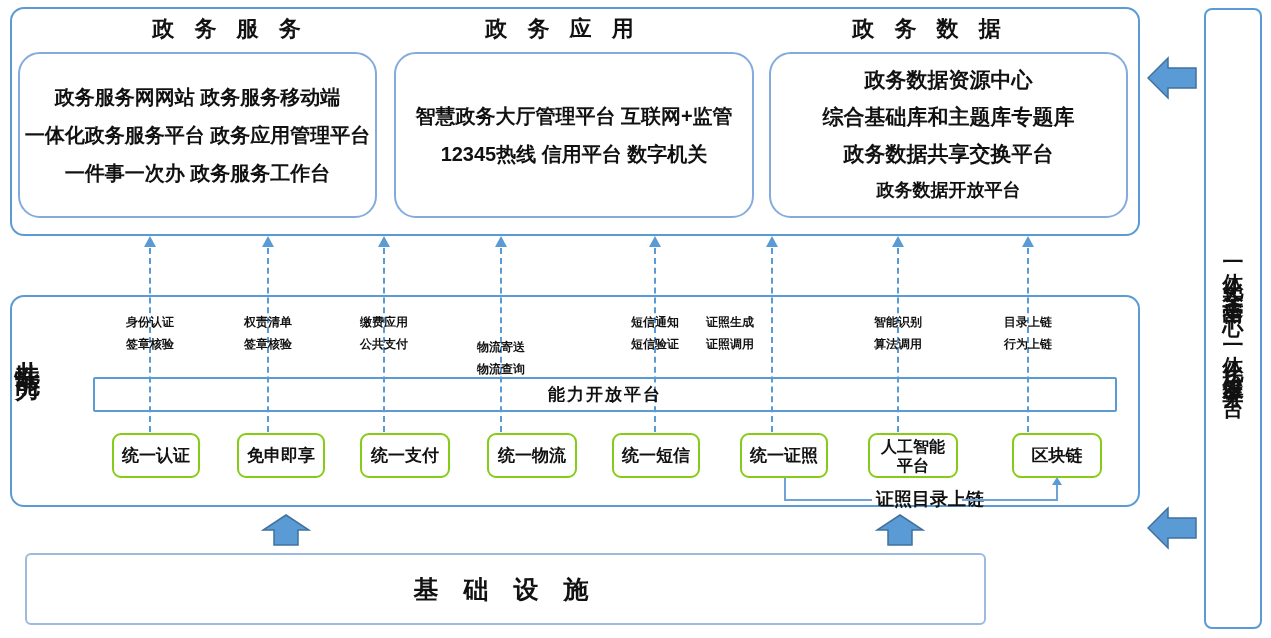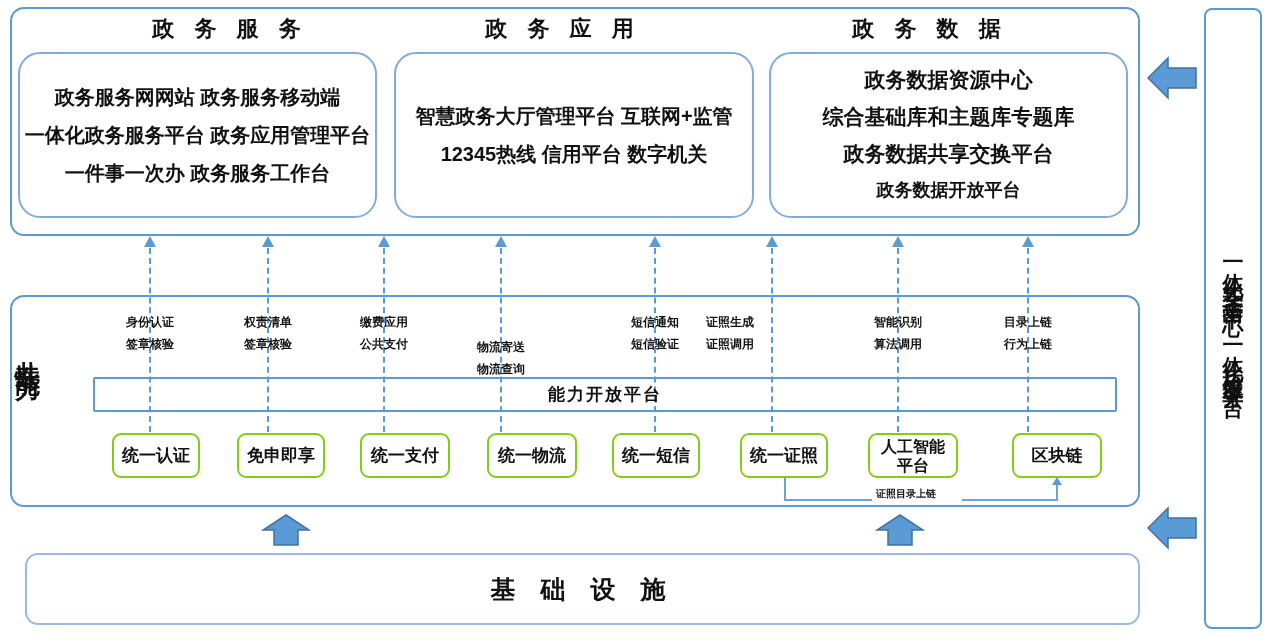--- a/index.html
+++ b/index.html
@@ -19,21 +19,21 @@
   .dashhead{width:0;height:0;border-left:6px solid transparent;border-right:6px solid transparent;
             border-bottom:11px solid #5b9bd5;top:236px;}
   .openbar{border:2px solid #5b9bd5;border-radius:2px;background:transparent;
            display:flex;align-items:center;justify-content:center;
            font-weight:700;font-size:17px;letter-spacing:2px;}
   .ubox{border:2px solid #84cc16;border-radius:9px;background:#fff;top:433px;height:45px;
         display:flex;align-items:center;justify-content:center;text-align:center;
         font-weight:700;font-size:17px;line-height:19px;}
   .conn-h{border-top:2px solid #6ea2d8;height:0;}
   .conn-v{border-left:2px solid #6ea2d8;width:0;}
-  .conn-label{font-weight:700;font-size:10px;white-space:nowrap;}
+  .conn-label{font-weight:700;font-size:18px;white-space:nowrap;}
   .thinhead{width:0;height:0;border-left:5px solid transparent;border-right:5px solid transparent;
             border-bottom:8px solid #5b9bd5;}
   .bottombox{border:2px solid #9db9e0;border-radius:6px;display:flex;align-items:center;justify-content:center;
              font-weight:700;font-size:25px;letter-spacing:9px;}
   .rightbar{border:2px solid #5b9bd5;border-radius:8px;display:flex;align-items:center;justify-content:center;}
   .rightbar span{writing-mode:vertical-lr;text-orientation:upright;
                  font-weight:700;font-size:21px;letter-spacing:6px;white-space:nowrap;}
 </style>
 </head>
 <body>
@@ -139,21 +139,21 @@
 <div class="abs conn-v" style="left:1056px;top:484px;height:16px;"></div>
 <div class="abs thinhead" style="left:1052px;top:477px;"></div>
 
 <svg class="abs" style="left:261px;top:514px;" width="50" height="32">
   <polygon points="25,1 48,16 37,16 37,31 13,31 13,16 2,16" fill="#5b9bd5" stroke="#41719c" stroke-width="1.5"></polygon>
 </svg>
 <svg class="abs" style="left:875px;top:514px;" width="50" height="32">
   <polygon points="25,1 48,16 37,16 37,31 13,31 13,16 2,16" fill="#5b9bd5" stroke="#41719c" stroke-width="1.5"></polygon>
 </svg>
 
-<div class="abs bottombox" style="left:25px;top:553px;width:1115px;height:72px;border-radius:13px;">基 础 设 施</div>
+<div class="abs bottombox" style="left:25px;top:553px;width:961px;height:72px;">基 础 设 施</div>
 
 <div class="abs rightbar" style="left:1204px;top:8px;width:58px;height:621px;">
   <span>一体化安全运营中心+一体化运维服务平台</span>
 </div>
 
 <svg class="abs" style="left:1147px;top:56px;" width="50" height="44">
   <polygon points="1,22 21,2 21,12 49,12 49,32 21,32 21,42" fill="#5b9bd5" stroke="#41719c" stroke-width="1.5"></polygon>
 </svg>
 <svg class="abs" style="left:1147px;top:506px;" width="50" height="44">
   <polygon points="1,22 21,2 21,12 49,12 49,32 21,32 21,42" fill="#5b9bd5" stroke="#41719c" stroke-width="1.5"></polygon>

